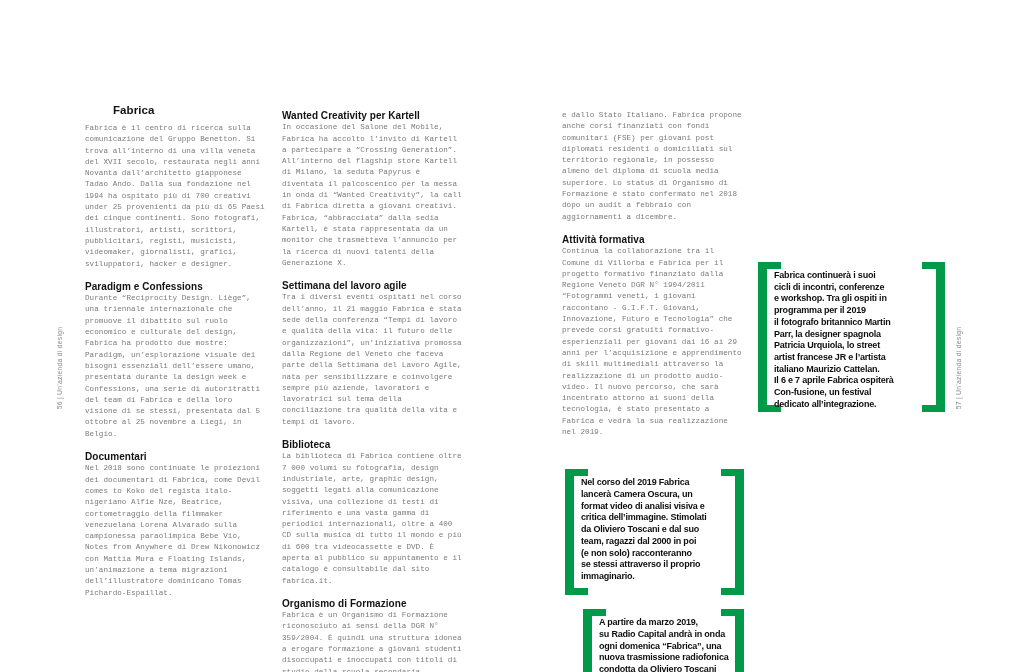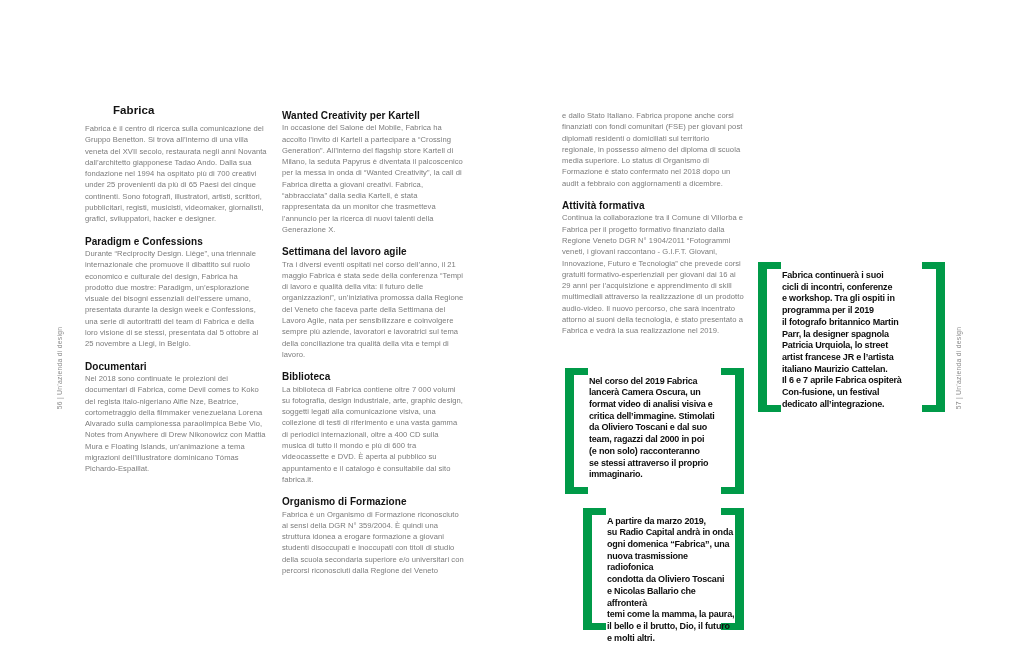--- a/index.html
+++ b/index.html
@@ -10,38 +10,38 @@
     -webkit-font-smoothing:antialiased;
   }
   .page-label {
     position:absolute; color:#8a8a8a; font-size:6.8px; letter-spacing:0.25px;
     white-space:nowrap; transform:translate(-50%,-50%) rotate(-90deg);
   }
   .col {
     position:absolute; width:182px;
     color:#7b7b7b; font-size:7.6px; line-height:11.3px; letter-spacing:0.05px;
   }
-  .col p { margin:0 0 11px 0; }
+  .col p { margin:0 0 11px 0;font-family:Liberation Mono, monospace; }
   .col h1 {
     margin:0 0 7px 0; font-size:11.5px; line-height:12px;
     color:#131313; letter-spacing:0.1px;padding-left:28px;
   }
   .col h2 {
     margin:0 0 1px 0; font-size:10px; line-height:11.3px; color:#131313;
   }
   .callout { position:relative; }
   .callout-abs { position:absolute; }
   .bracket {
     position:absolute; top:0; bottom:0; width:23px; box-sizing:border-box;
     border-top:7px solid var(--green); border-bottom:7px solid var(--green);
   }
   .bracket-left  { left:0;  border-left:9px  solid var(--green); }
   .bracket-right { right:0; border-right:9px solid var(--green); }
   .callout-text {
-    position:absolute; left:24px; right:8px; top:8px;
+    position:absolute; left:16px; right:8px; top:8px;
     color:#0e0e0e; font-weight:bold; font-size:9px; line-height:11.7px;
     letter-spacing:-0.2px; white-space:pre-line;
   }
   .co-camera { height:126px; margin:31px 0 0 3px; }
   .co-radio  { height:122px; margin:14px 0 0 21px; }
 </style>
 </head>
 <body>
 
 <div>

